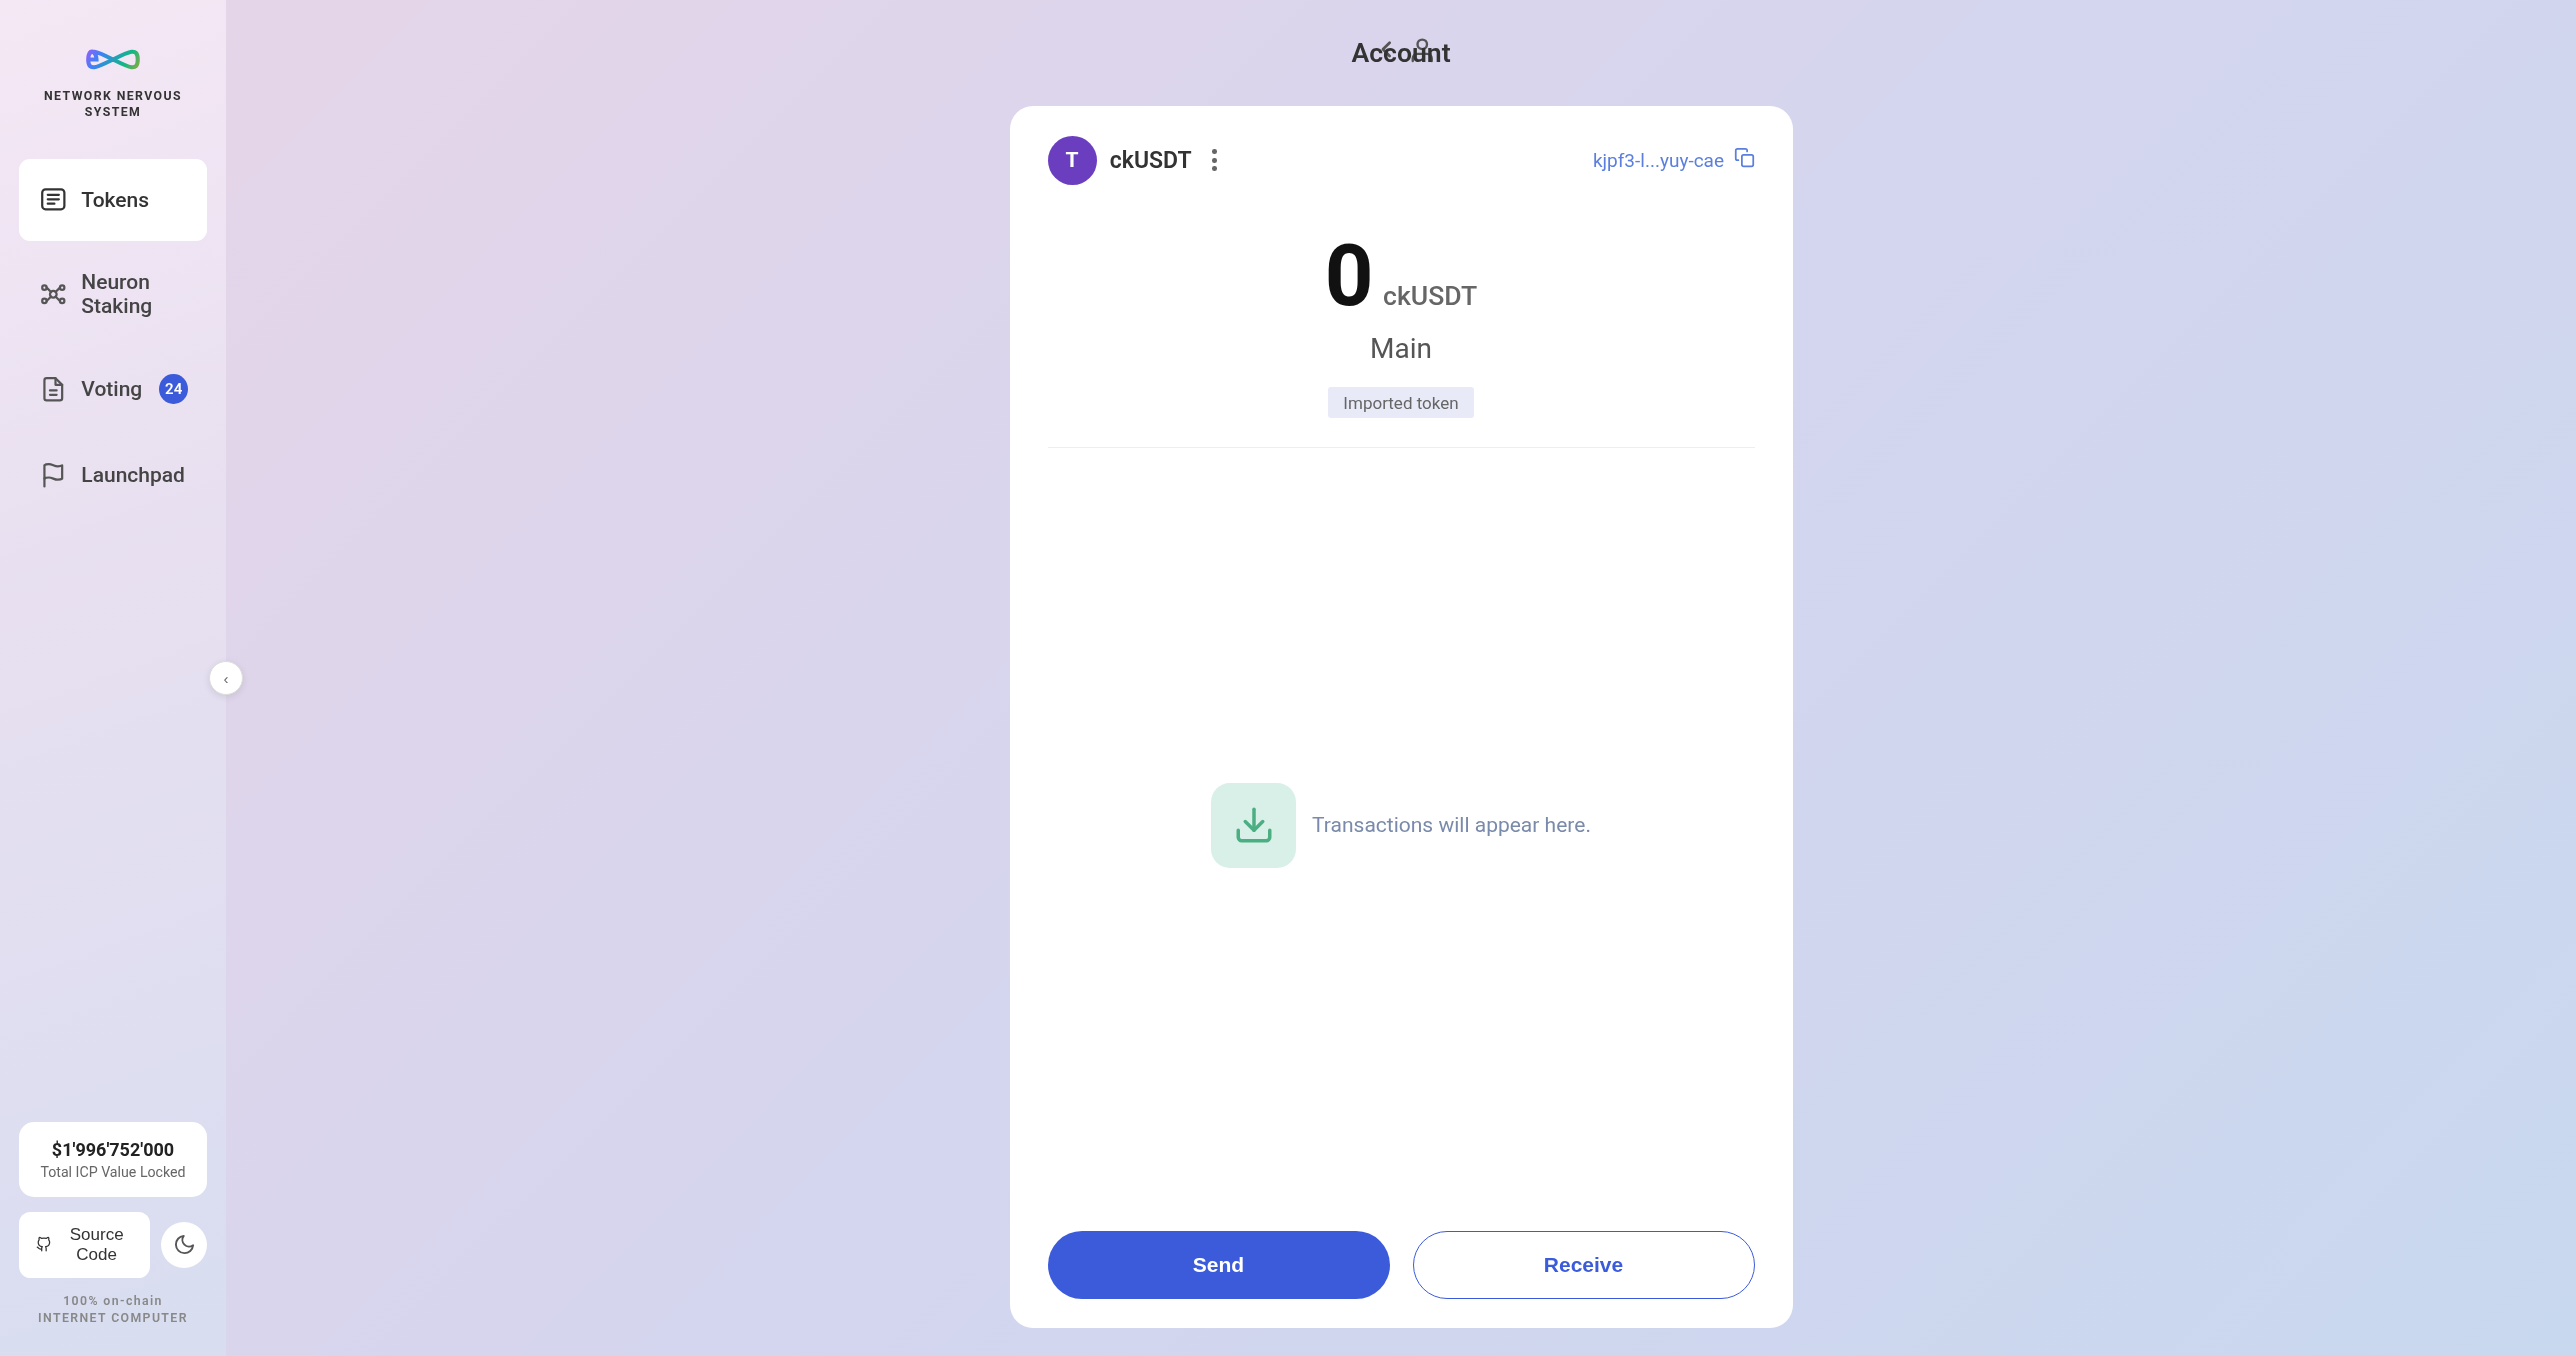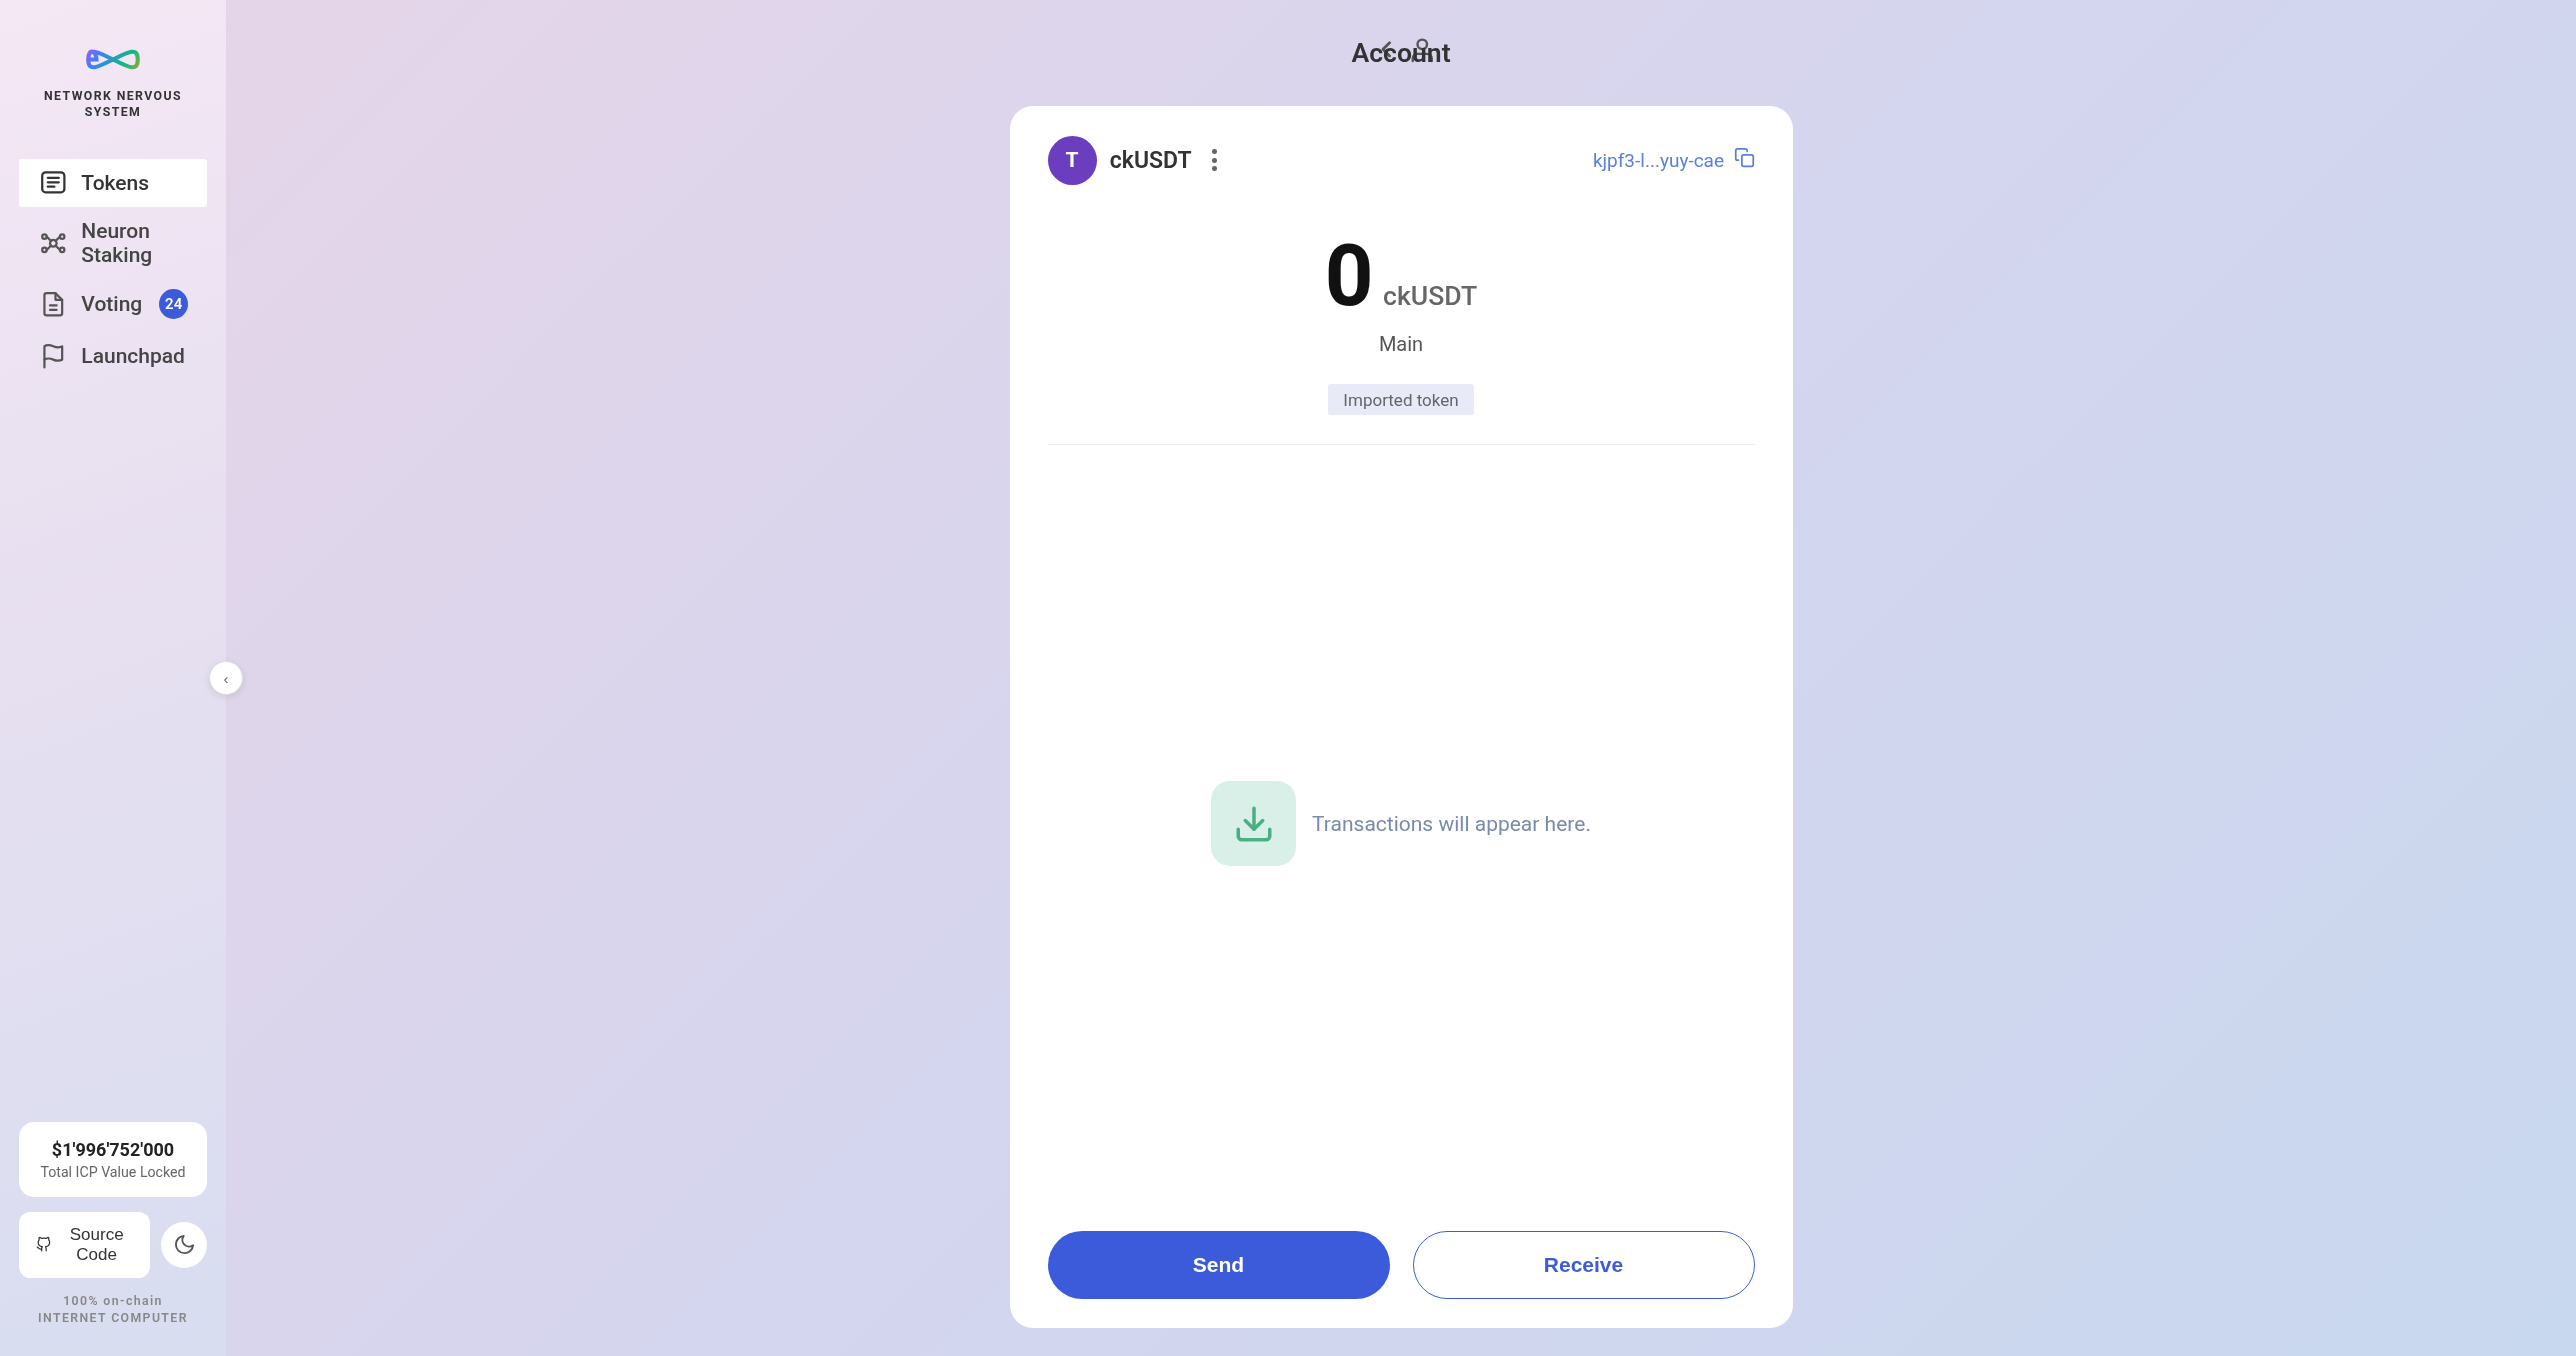--- a/index.html
+++ b/index.html
@@ -51,22 +51,22 @@
       width: 100%;
       display: flex;
       flex-direction: column;
       gap: 3.8px;
     }
 
     .nav-item {
       display: flex;
       align-items: center;
       gap: 13.3px;
-      padding: 9px 19px;
-      border-radius: 3px;
+      padding: 26px 19px;
+      border-radius: 11px;
       cursor: pointer;
       transition: background 0.2s;
       font-size: 21px;
       color: #444;
       font-weight: 500;
     }
 
     .nav-item.active {
       background: white;
       color: #333;
@@ -337,23 +337,23 @@
     }
 
     .balance-row {
       display: flex;
       align-items: baseline;
       justify-content: center;
       margin-bottom: 13.3px;
     }
 
     .account-name {
-      font-size: 20px;
+      font-size: 28px;
       color: #555;
-      margin-bottom: 28px;
+      margin-bottom: 22px;
     }
 
     .imported-badge {
       display: inline-block;
       background: #e8eaf8;
       color: #666;
       border-radius: 3px;
       padding: 5.7px 15px;
       font-size: 17px;
     }

